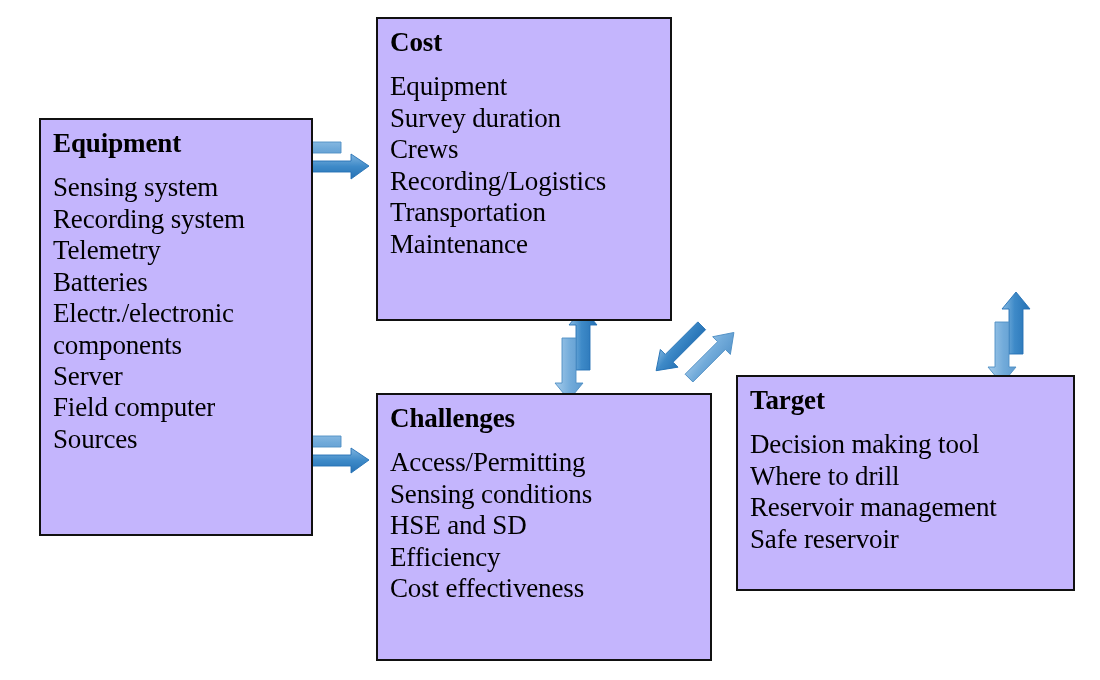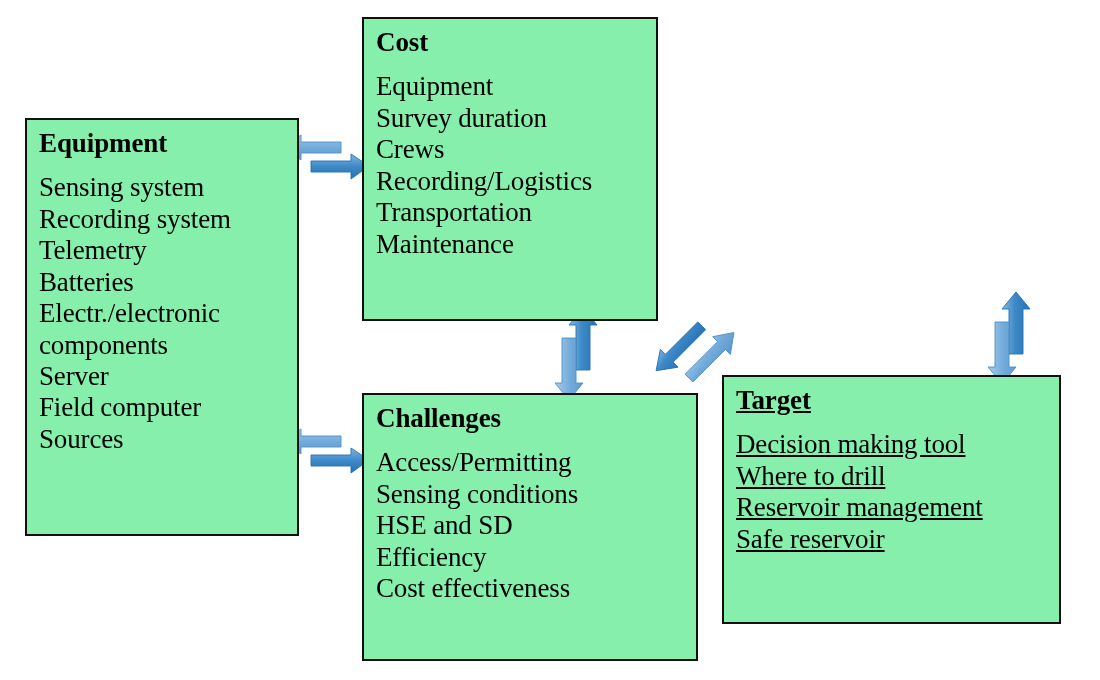--- a/index.html
+++ b/index.html
@@ -12,24 +12,25 @@
     position: relative;
     width: 1100px;
     height: 680px;
     background: #ffffff;
     overflow: hidden;
     font-family: "Liberation Serif", "DejaVu Serif", serif;
   }
   .box {
     position: absolute;
     box-sizing: border-box;
-    background: #86efac;
+    background: #c4b5fd;
     border: 2.5px solid #111111;
     padding: 8px 10px 6px 12px;
     z-index: 5;
+    margin-left: 14px;
   }
   .box-title {
     font-weight: bold;
     font-size: 27px;
     line-height: 1.12;
     color: #000000;
     letter-spacing: -0.1px;
     margin-bottom: 14px;
     white-space: nowrap;
   }
@@ -43,21 +44,21 @@
     line-height: 1.165;
     color: #000000;
     white-space: nowrap;
     letter-spacing: -0.15px;
   }
   
   #box-equipment  { left: 25px;  top: 118px; width: 274px; height: 418px; }
   #box-cost       { left: 362px; top: 17px;  width: 296px; height: 304px; }
   #box-output     { left: 717px; top: 30px;  width: 357px; height: 274px; }
   #box-challenges { left: 362px; top: 393px; width: 336px; height: 268px; }
-  #box-target     { left: 722px; top: 375px; width: 339px; height: 249px; text-decoration: underline; }
+  #box-target     { left: 722px; top: 375px; width: 339px; height: 216px; }
 
   
   .arrow-pair {
     position: absolute;
     z-index: 2;
   }
   .arrow-pair svg { display: block; overflow: visible; }
 
   #arrow-equipment-cost       { left: 283px; top: 134px; }
   #arrow-equipment-challenges { left: 283px; top: 428px; }

